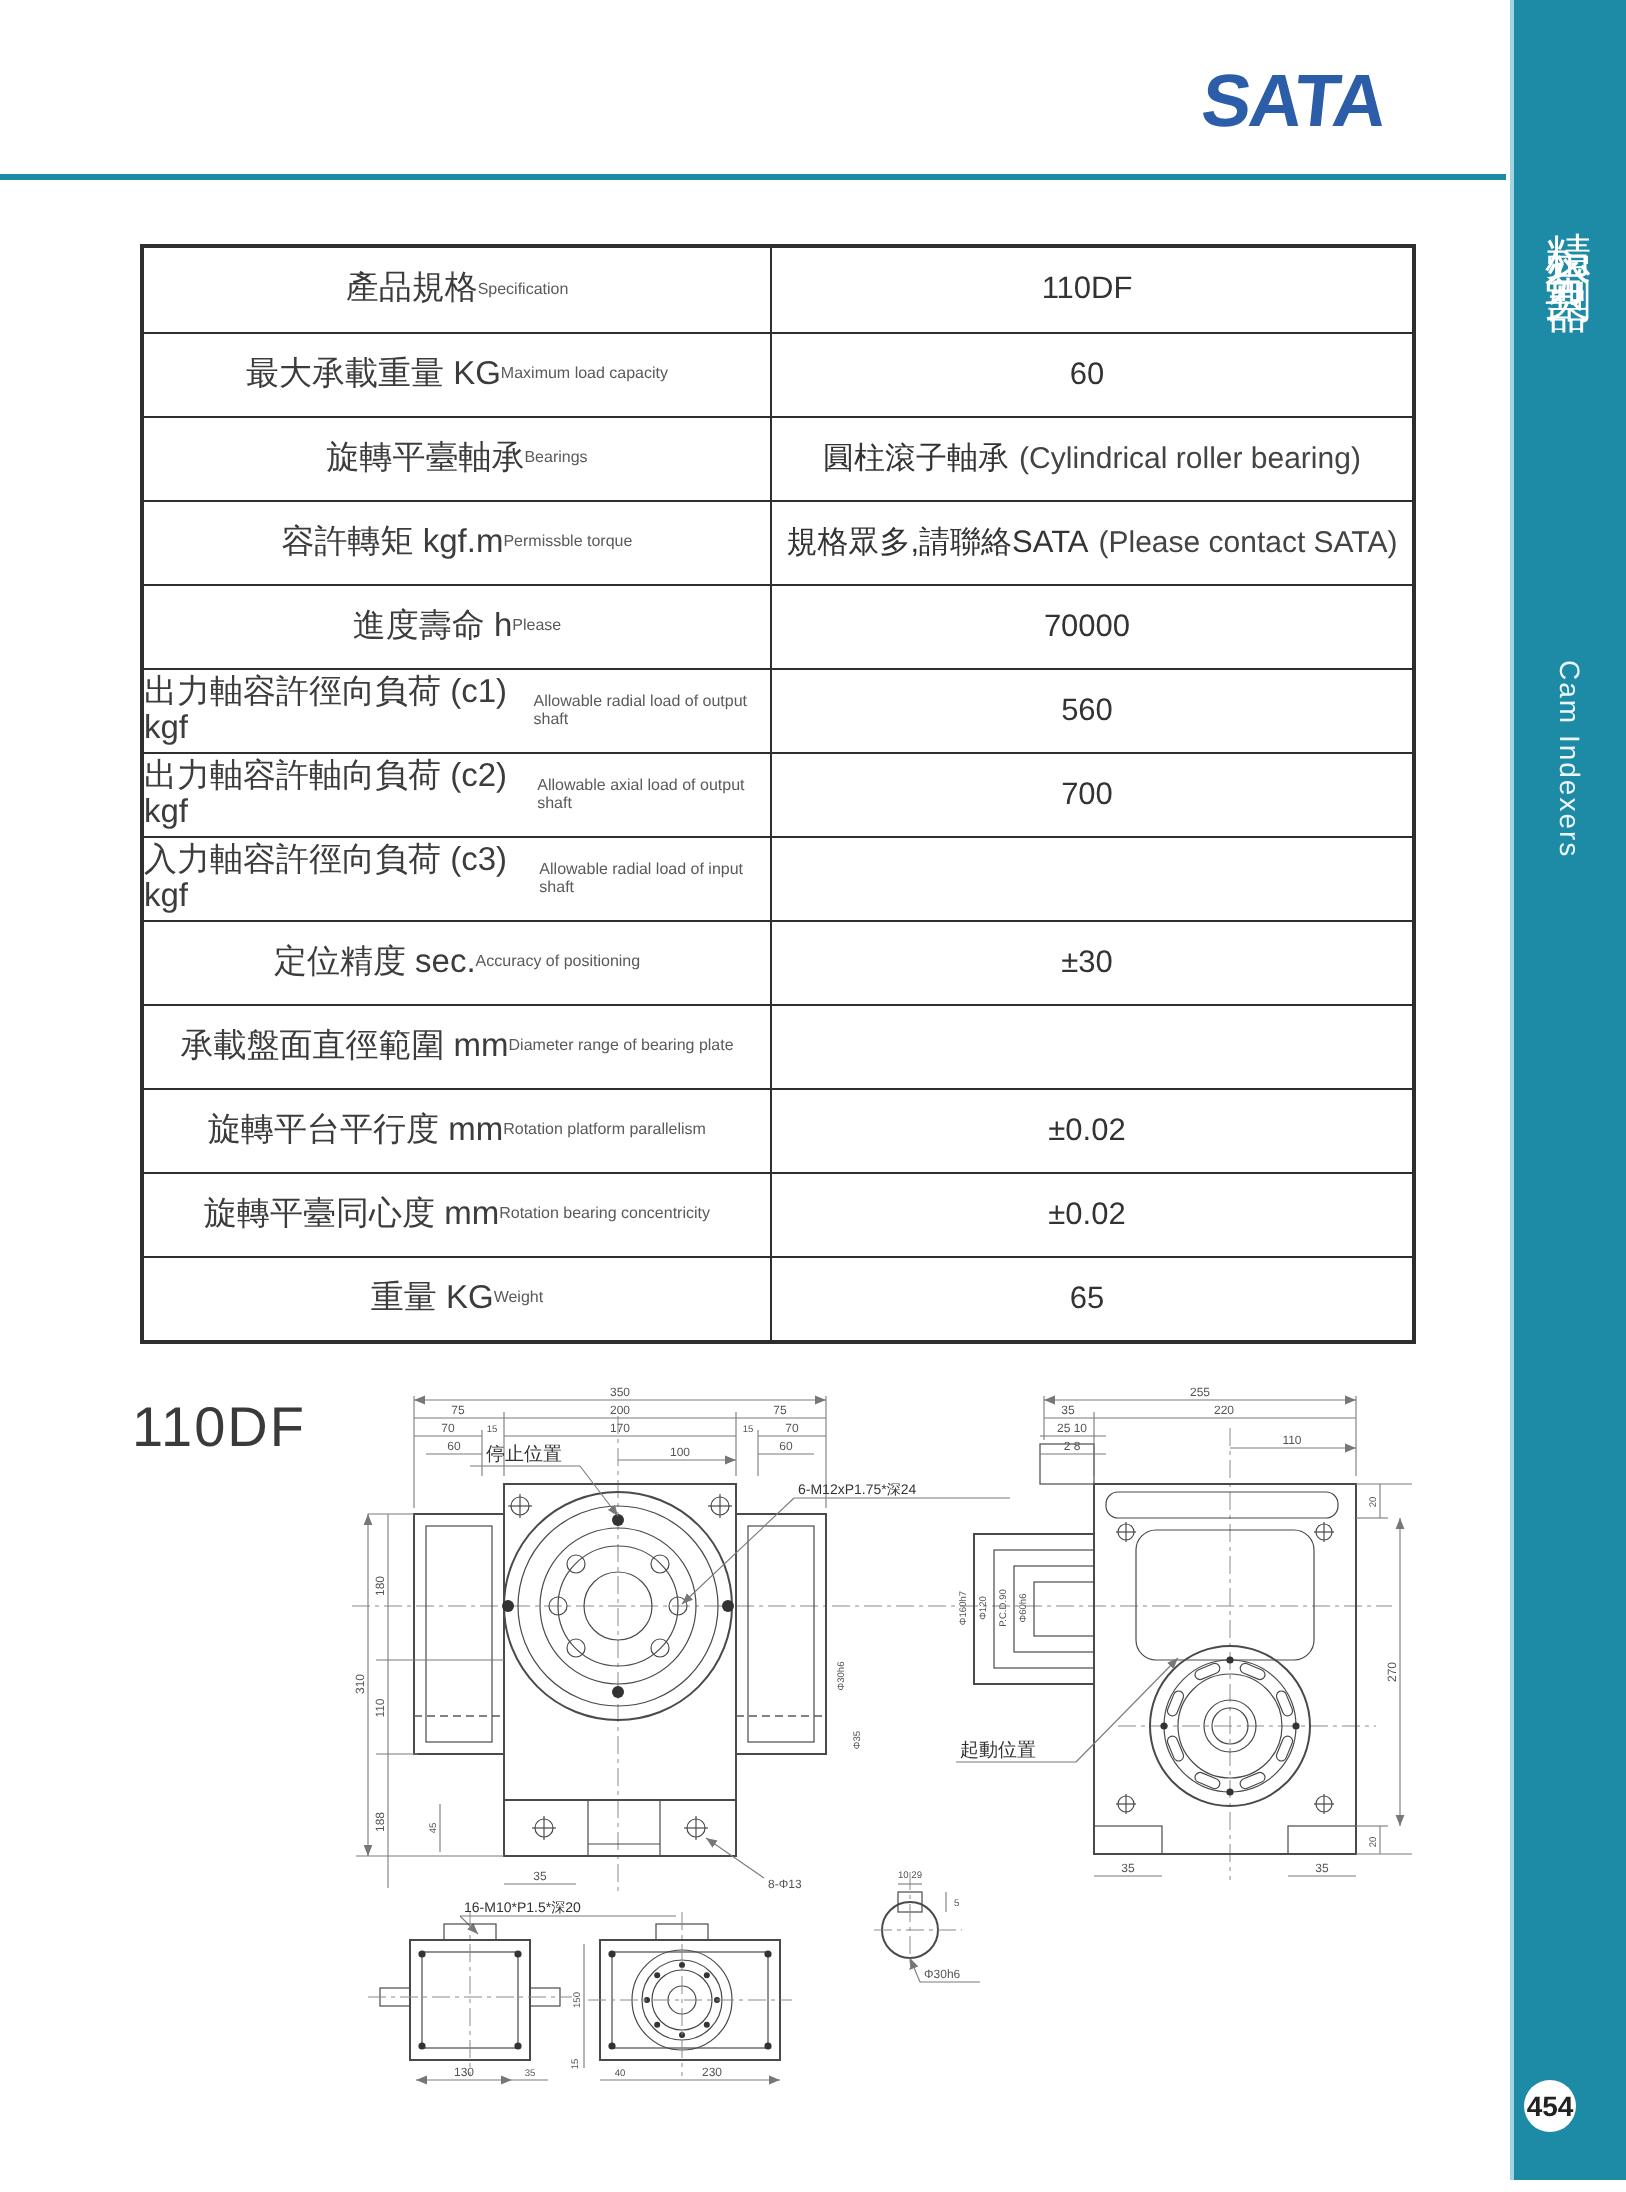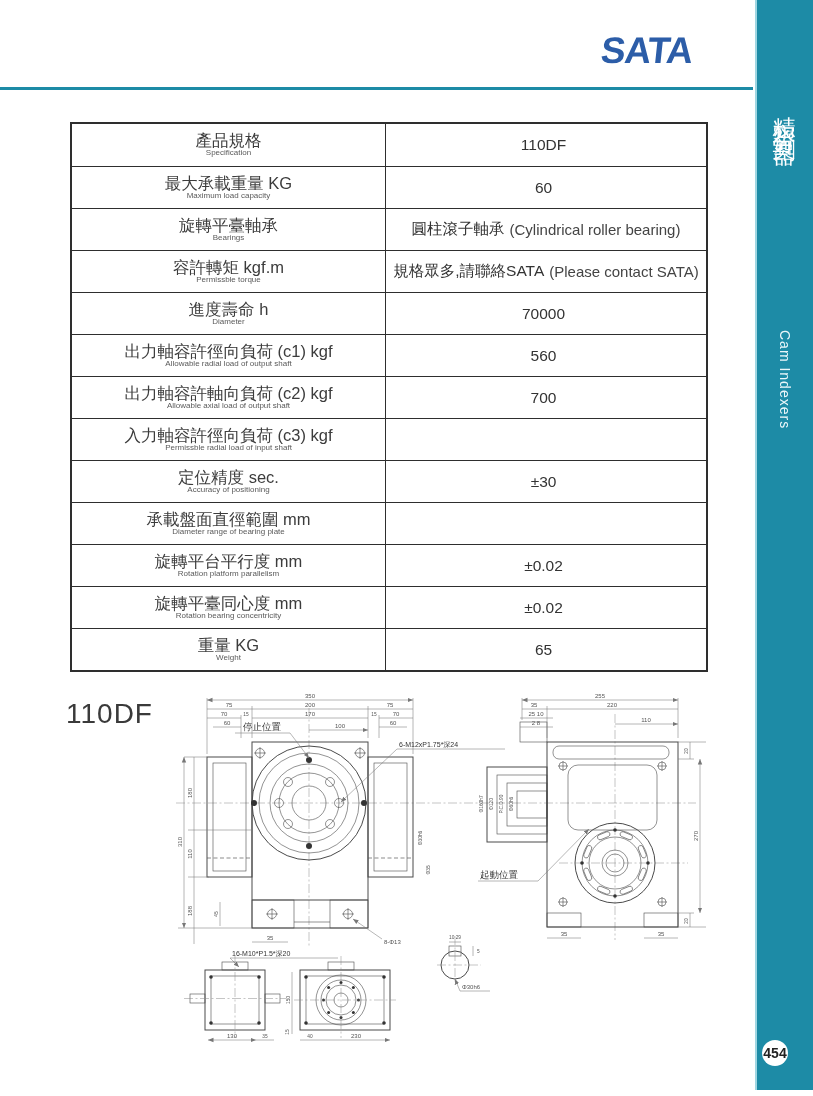--- a/index.html
+++ b/index.html
@@ -31,21 +31,21 @@
   }
   .page-badge{
     position:absolute;left:5px;top:1040px;width:26px;height:26px;border-radius:50%;
     background:#ffffff;display:flex;align-items:center;justify-content:center;
     font-size:14px;font-weight:bold;color:#222;
   }
   
   .spec-table{position:absolute;left:70px;top:122px;width:634px;border:2px solid #2e2e2e;background:#fff;}
   .trow{display:grid;grid-template-columns:314px 1fr;height:42px;box-sizing:border-box;border-top:1.4px solid #2e2e2e;}
   .trow:first-child{border-top:none;}
-  .tl{border-right:1.4px solid #2e2e2e;display:flex;flex-direction:column;align-items:center;justify-content:center;line-height:1.05;}
+  .tl{border-right:1.4px solid #2e2e2e;display:flex;flex-direction:row;align-items:center;justify-content:center;line-height:1.05;}
   .cn{font-size:16.5px;color:#3c3c3c;}
   .en{font-size:8px;color:#5a5a5a;margin-top:0px;}
   .tv{display:flex;align-items:center;justify-content:center;font-size:15.5px;color:#333;}
   .tv .note{font-size:15px;margin-left:5px;color:#444;}
   
   .model-heading{position:absolute;left:66px;top:698px;font-size:28px;color:#3a3a3a;letter-spacing:1px;}
   svg .ln{stroke:#4a4a4a;stroke-width:1;fill:none;}
   svg .tn{stroke:#4a4a4a;stroke-width:.6;fill:none;}
   svg .dl{stroke:#7a7a7a;stroke-width:.55;fill:none;}
   svg .cl{stroke:#8a8a8a;stroke-width:.5;fill:none;stroke-dasharray:9 2.5 2 2.5;}
@@ -106,21 +106,21 @@
         <div class="en">Permissble torque</div>
       </div>
       <div class="tv">
         <span class="val">規格眾多,請聯絡SATA</span>
         <span class="note">(Please contact SATA)</span>
       </div>
     </div>
   <div class="trow">
       <div class="tl">
         <div class="cn">進度壽命 h</div>
-        <div class="en">Diameter</div>
+        <div class="en">Please</div>
       </div>
       <div class="tv">
         <span class="val">70000</span>
         <span class="note"></span>
       </div>
     </div>
   <div class="trow">
       <div class="tl">
         <div class="cn">出力軸容許徑向負荷 (c1) kgf</div>
         <div class="en">Allowable radial load of output shaft</div>
@@ -136,21 +136,21 @@
         <div class="en">Allowable axial load of output shaft</div>
       </div>
       <div class="tv">
         <span class="val">700</span>
         <span class="note"></span>
       </div>
     </div>
   <div class="trow">
       <div class="tl">
         <div class="cn">入力軸容許徑向負荷 (c3) kgf</div>
-        <div class="en">Permissble radial load of input shaft</div>
+        <div class="en">Allowable radial load of input shaft</div>
       </div>
     </div>
   <div class="trow">
       <div class="tl">
         <div class="cn">定位精度 sec.</div>
         <div class="en">Accuracy of positioning</div>
       </div>
       <div class="tv">
         <span class="val">±30</span>
         <span class="note"></span>

